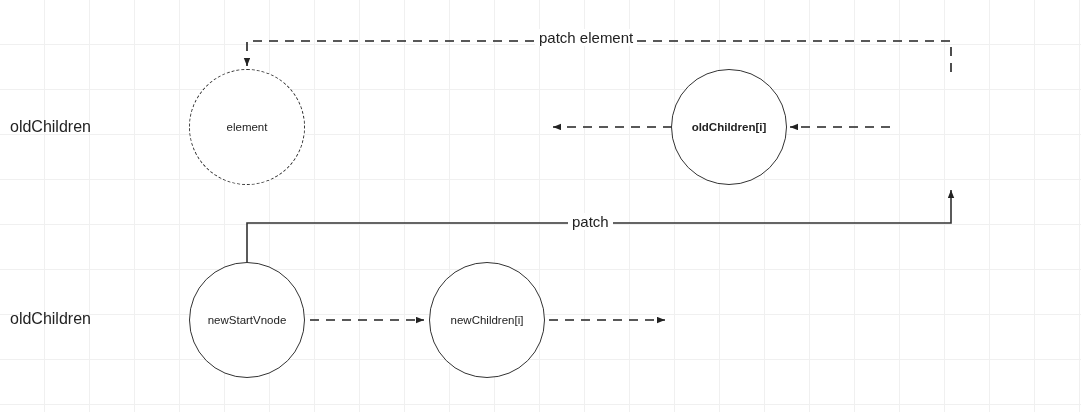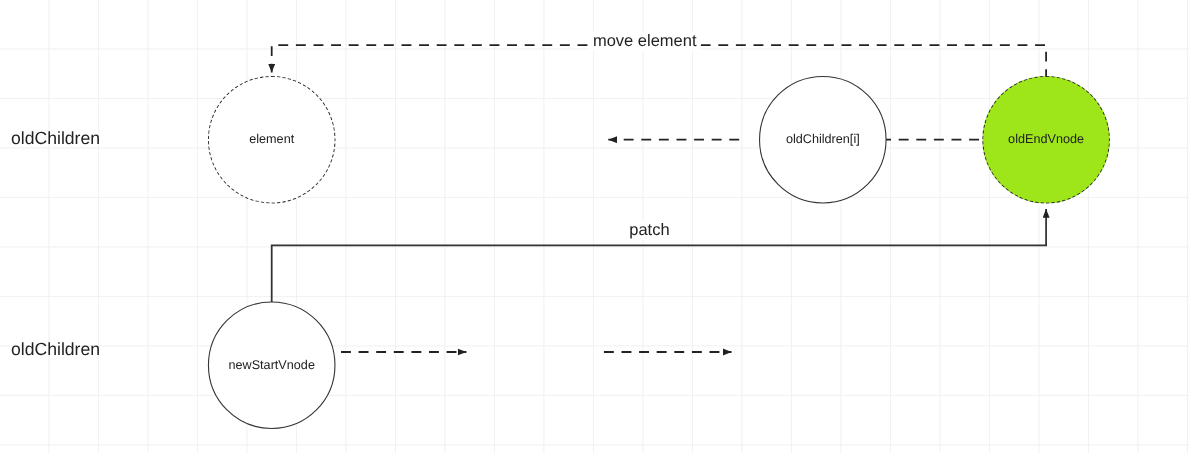--- a/index.html
+++ b/index.html
@@ -92,35 +92,35 @@
     <path d="M247,278 L247,223 L951,223 L951,190" fill="none" stroke="#333333" stroke-width="1.6" marker-end="url(#arrow)"></path>
 
     <path d="M310,320 L424,320" fill="none" stroke="#222222" stroke-width="1.6" stroke-dasharray="9,7" marker-end="url(#arrow)"></path>
 
     <path d="M549,320 L665,320" fill="none" stroke="#222222" stroke-width="1.6" stroke-dasharray="9,7" marker-end="url(#arrow)"></path>
   </svg>
 
   <div class="row-label" style="left:10px; top:118px;">oldChildren</div>
   <div class="row-label" style="left:10px; top:310px;">oldChildren</div>
 
-  <div class="edge-label" style="left:535px; top:29px;">move element</div>
-  <div class="edge-label" style="left:568px; top:201px;">patch</div>
+  <div class="edge-label" style="left:535px; top:29px;">patch element</div>
+  <div class="edge-label" style="left:568px; top:213px;">patch</div>
 
   <div class="node dashed" style="left:189px; top:69px; width:116px; height:116px;">
     <span class="node-label">element</span>
   </div>
 
 
-  <div class="node" style="left:690px; top:69px; width:116px; height:116px;">
+  <div class="node" style="left:671px; top:69px; width:116px; height:116px;font-weight:bold;">
     <span class="node-label">oldChildren[i]</span>
   </div>
 
-  <div class="node dashed green" style="left:893px; top:69px; width:116px; height:116px;">
-    <span class="node-label">oldEndVnode</span>
-  </div>
 
-  <div class="node" style="left:189px; top:274px; width:116px; height:116px;">
+  <div class="node" style="left:189px; top:262px; width:116px; height:116px;">
     <span class="node-label">newStartVnode</span>
   </div>
 
+  <div class="node" style="left:429px; top:262px; width:116px; height:116px;">
+    <span class="node-label">newChildren[i]</span>
+  </div>
 
 
 </div>
 
 </body></html>

